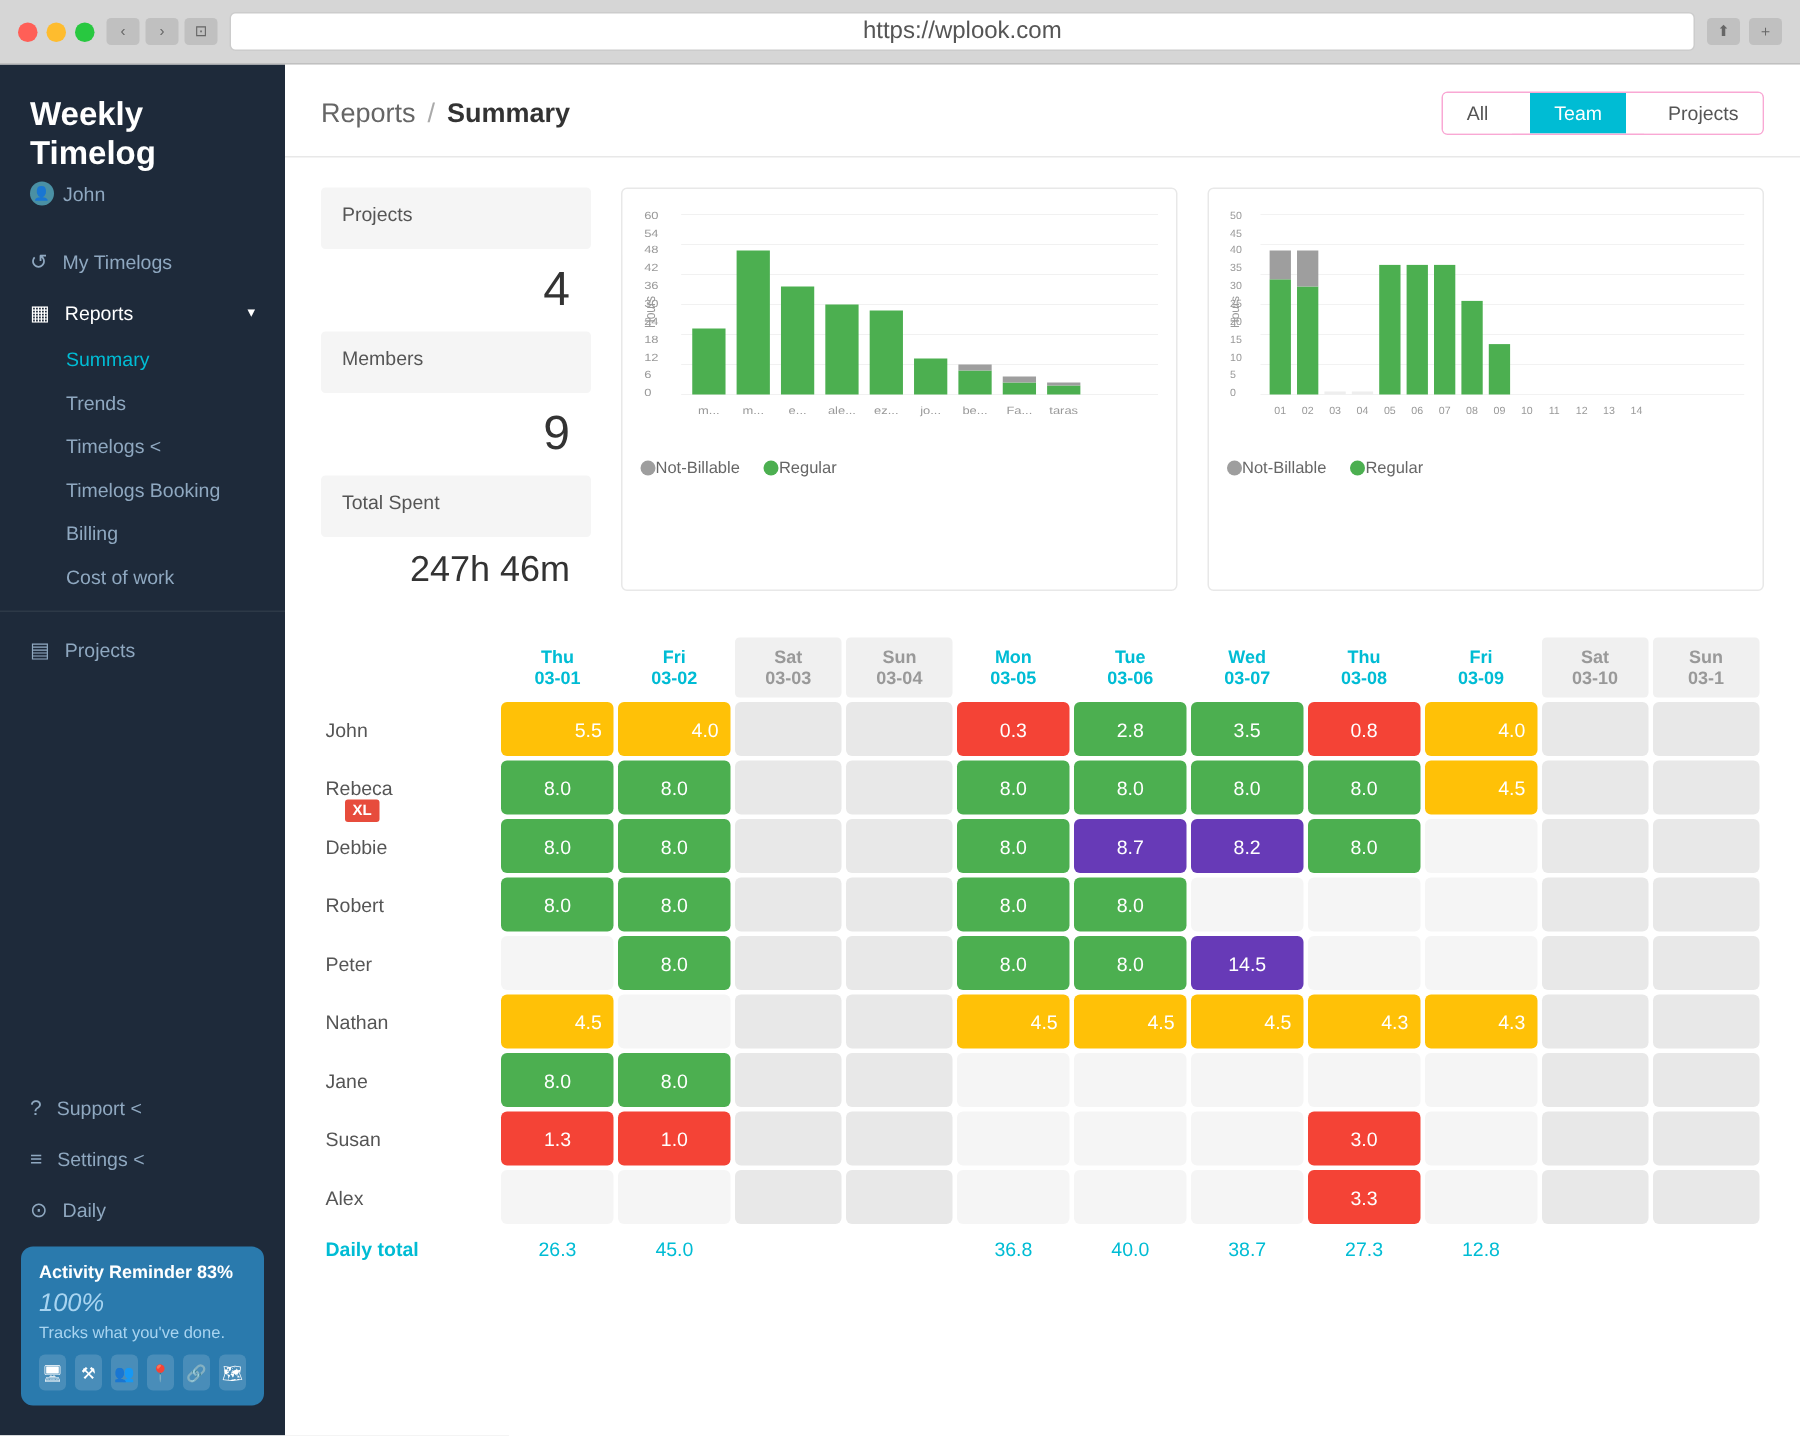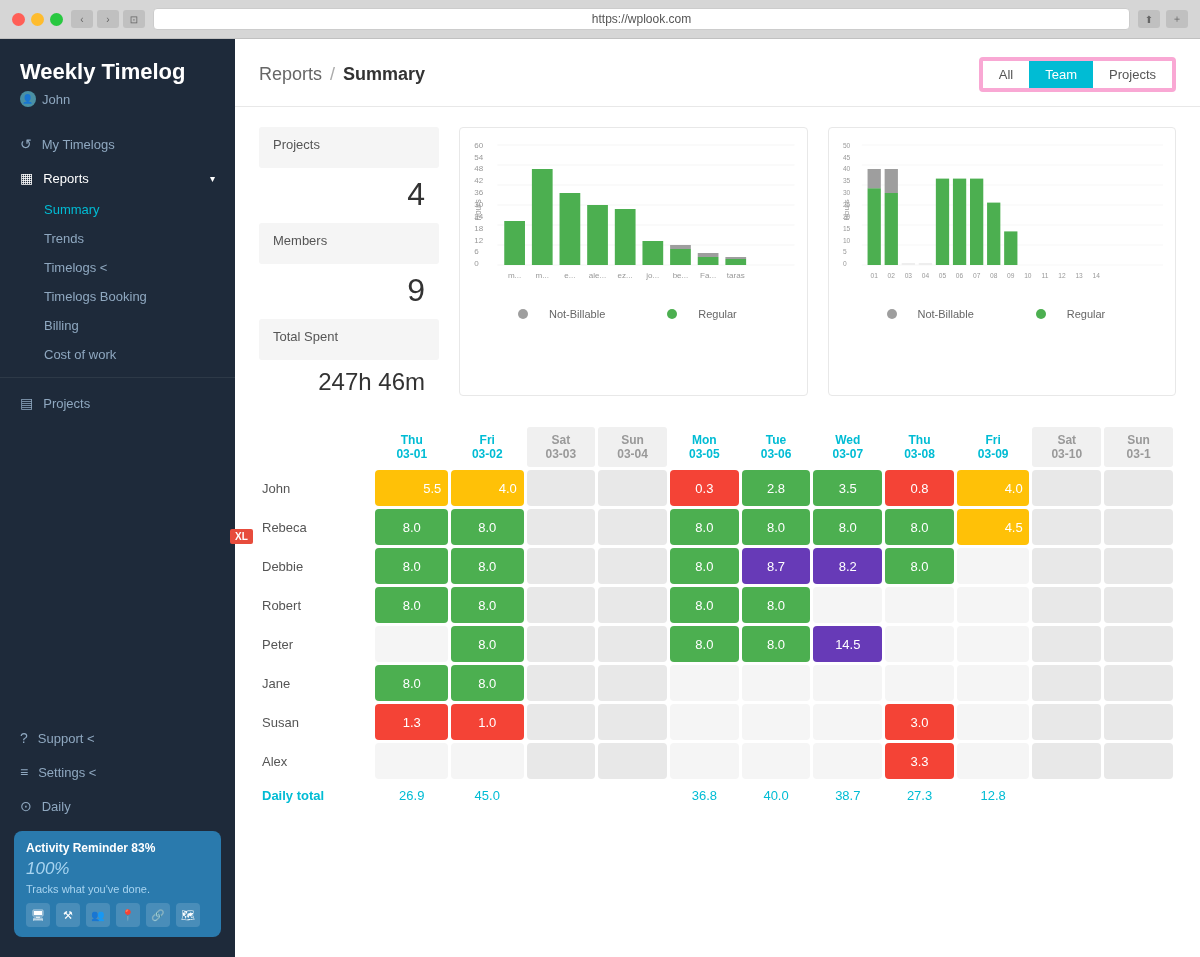--- a/index.html
+++ b/index.html
@@ -7,29 +7,29 @@
 
     
     .browser-chrome { background: #d6d6d6; padding: 8px 12px; display: flex; align-items: center; gap: 8px; border-bottom: 1px solid #c0c0c0; }
     .traffic-lights { display: flex; gap: 6px; }
     .traffic-light { width: 13px; height: 13px; border-radius: 50%; }
     .tl-red { background: #ff5f57; }
     .tl-yellow { background: #febc2e; }
     .tl-green { background: #28c840; }
     .nav-buttons { display: flex; gap: 4px; }
     .nav-btn { width: 22px; height: 18px; background: #c0c0c0; border-radius: 3px; display: flex; align-items: center; justify-content: center; font-size: 10px; color: #666; cursor: pointer; }
-    .url-bar { flex: 1; background: white; border-radius: 4px; padding: 3px 10px; font-size: 12px; color: #555; text-align: center; border: 1px solid #ccc; }
+    .url-bar { flex: 1; background: white; border-radius: 4px; padding: 3px 10px; font-size: 16px; color: #555; text-align: center; border: 1px solid #ccc; }
     .browser-actions { display: flex; gap: 6px; }
     .browser-action-btn { width: 22px; height: 18px; background: #c0c0c0; border-radius: 3px; display: flex; align-items: center; justify-content: center; font-size: 10px; color: #666; }
 
     
     .app { display: flex; flex: 1; overflow: hidden; }
 
     
-    .sidebar { width: 235px; background: #1e2a3a; color: #b0bec5; display: flex; flex-direction: column; min-height: 0; flex-shrink: 0; }
+    .sidebar { width: 190px; background: #1e2a3a; color: #b0bec5; display: flex; flex-direction: column; min-height: 0; flex-shrink: 0; }
     .sidebar-header { padding: 20px 20px 10px; }
     .sidebar-title { color: white; font-size: 22px; font-weight: 700; margin-bottom: 6px; }
     .sidebar-user { display: flex; align-items: center; gap: 6px; font-size: 13px; color: #8fa8c0; }
     .user-icon { width: 16px; height: 16px; border-radius: 50%; background: #4a90a4; display: flex; align-items: center; justify-content: center; font-size: 9px; color: white; }
 
     .sidebar-nav { flex: 1; padding: 10px 0; overflow-y: auto; }
     .sidebar-item { display: flex; align-items: center; gap: 10px; padding: 9px 20px; font-size: 13px; color: #8fa8c0; cursor: pointer; }
     .sidebar-item.active { color: white; }
     .sidebar-item .icon { font-size: 14px; }
 
@@ -53,36 +53,36 @@
 
     
     .main { flex: 1; background: white; display: flex; flex-direction: column; overflow: hidden; }
 
     
     .main-header { padding: 18px 24px 14px; border-bottom: 1px solid #e8e8e8; display: flex; align-items: center; justify-content: space-between; }
     .breadcrumb { display: flex; align-items: center; gap: 8px; font-size: 18px; }
     .breadcrumb-link { color: #666; font-weight: 400; }
     .breadcrumb-sep { color: #aaa; }
     .breadcrumb-current { color: #333; font-weight: 600; }
-    .header-tabs { display: flex; gap: 0; border: 4px solid #f9a8d4; border-radius: 4px; overflow: hidden; }
+    .header-tabs { display: flex; gap: 12px; border: 1px solid #f9a8d4; border-radius: 4px; overflow: hidden; }
     .header-tab { padding: 6px 16px; font-size: 13px; cursor: pointer; background: white; color: #555; }
     .header-tab.active { background: #00bcd4; color: white; }
 
     
     .content { flex: 1; overflow-y: auto; padding: 20px 24px; }
 
     
     .stats-and-charts { display: flex; gap: 20px; margin-bottom: 28px; }
     .stats-panel { width: 180px; flex-shrink: 0; }
     .stat-box { background: #f5f5f5; border-radius: 3px; margin-bottom: 8px; padding: 10px 14px; }
     .stat-label { font-size: 13px; color: #555; margin-bottom: 6px; }
     .chart-box { flex: 1; border: 1px solid #e8e8e8; border-radius: 4px; padding: 12px; }
     .chart-area { height: 160px; position: relative; }
     .chart-legend { display: flex; gap: 16px; margin-top: 8px; font-size: 11px; color: #666; }
-    .legend-item { display: flex; align-items: center; gap: 21px; margin-left: 46px; }
+    .legend-item { display: flex; align-items: center; gap: 0; }
     .legend-dot { width: 10px; height: 10px; border-radius: 50%; }
 
     
     .chart-svg { width: 100%; height: 150px; }
 
     
     .team-grid { overflow-x: auto; }
     .grid-table { width: 100%; border-collapse: separate; border-spacing: 3px; min-width: 900px; }
     .grid-table th { font-size: 12px; font-weight: 600; padding: 6px 4px; text-align: center; }
     .col-header-weekday { color: #00bcd4; font-size: 12px; }
@@ -451,20 +451,34 @@
                 <td class="cell cell-weekend"></td>
                 <td class="cell cell-green">8.0</td>
                 <td class="cell cell-green">8.0</td>
                 <td class="cell cell-purple">14.5</td>
                 <td class="cell cell-empty"></td>
                 <td class="cell cell-empty"></td>
                 <td class="cell cell-weekend"></td>
                 <td class="cell cell-weekend"></td>
               </tr>
               <tr>
+                <td class="row-label">Nathan</td>
+                <td class="cell cell-orange">4.5</td>
+                <td class="cell cell-empty"></td>
+                <td class="cell cell-weekend"></td>
+                <td class="cell cell-weekend"></td>
+                <td class="cell cell-orange">4.5</td>
+                <td class="cell cell-orange">4.5</td>
+                <td class="cell cell-orange">4.5</td>
+                <td class="cell cell-orange">4.3</td>
+                <td class="cell cell-orange">4.3</td>
+                <td class="cell cell-weekend"></td>
+                <td class="cell cell-weekend"></td>
+              </tr>
+              <tr>
                 <td class="row-label">Jane</td>
                 <td class="cell cell-green">8.0</td>
                 <td class="cell cell-green">8.0</td>
                 <td class="cell cell-weekend"></td>
                 <td class="cell cell-weekend"></td>
                 <td class="cell cell-empty"></td>
                 <td class="cell cell-empty"></td>
                 <td class="cell cell-empty"></td>
                 <td class="cell cell-empty"></td>
                 <td class="cell cell-empty"></td>
@@ -494,21 +508,21 @@
                 <td class="cell cell-empty"></td>
                 <td class="cell cell-empty"></td>
                 <td class="cell cell-empty"></td>
                 <td class="cell cell-red">3.3</td>
                 <td class="cell cell-empty"></td>
                 <td class="cell cell-weekend"></td>
                 <td class="cell cell-weekend"></td>
               </tr>
               <tr>
                 <td class="row-label total-label">Daily total</td>
-                <td class="total-value">26.9</td>
+                <td class="total-value">26.3</td>
                 <td class="total-value">45.0</td>
                 <td class="total-value"></td>
                 <td class="total-value"></td>
                 <td class="total-value">36.8</td>
                 <td class="total-value">40.0</td>
                 <td class="total-value">38.7</td>
                 <td class="total-value">27.3</td>
                 <td class="total-value">12.8</td>
                 <td class="total-value"></td>
                 <td class="total-value"></td>

